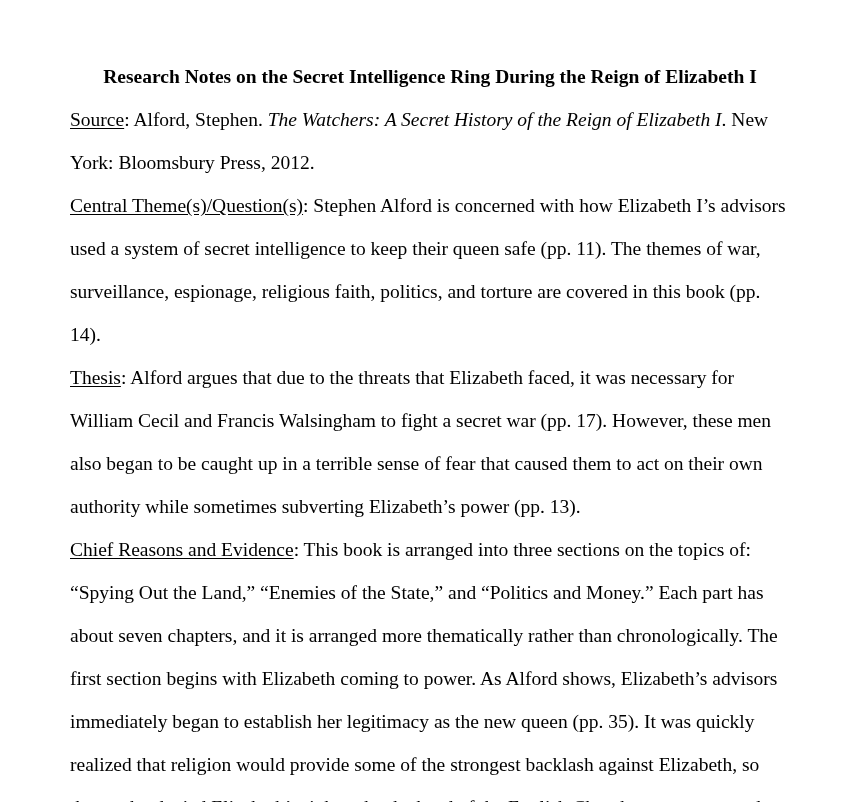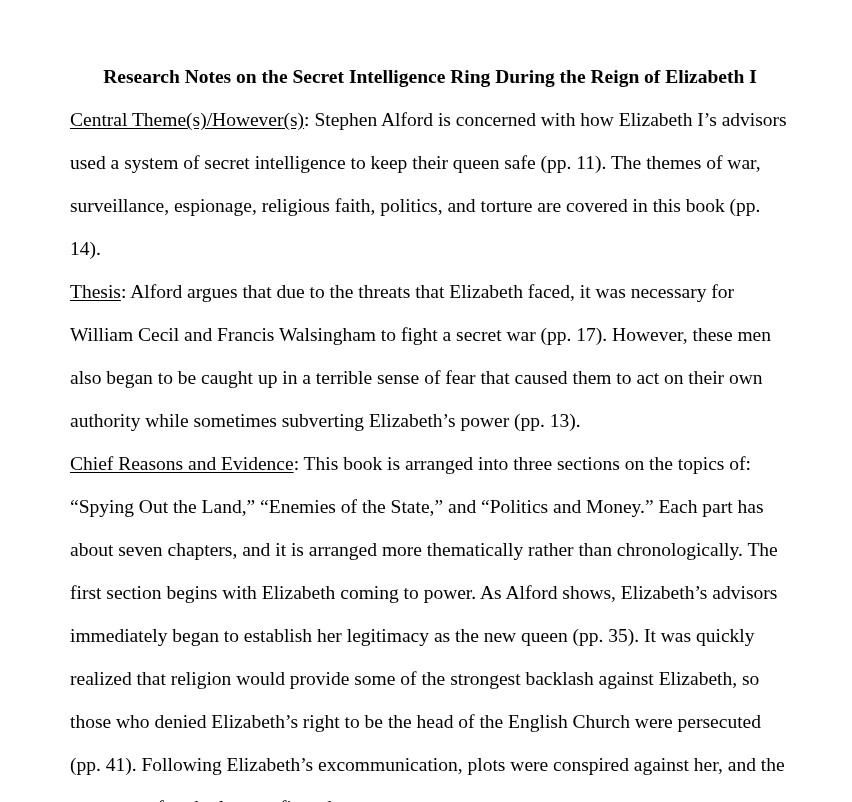--- a/index.html
+++ b/index.html
@@ -59,23 +59,26 @@
     
   }
 </style>
 </head>
 <body>
 
 <div class="page">
 
   <h1 class="doc-title">Research Notes on the Secret Intelligence Ring During the Reign of Elizabeth I</h1>
 
+  <p class="section">
+    <span class="heading-label">Source</span><span>: </span><span class="body-text">Alford, Stephen. </span><span class="book-title">The Watchers: A Secret History of the Reign of Elizabeth I</span><span class="body-text">. New York: Bloomsbury Press, 2012.</span>
+  </p>
 
   <p class="section">
-    <span class="heading-label">Central Theme(s)/However(s)</span><span>: </span><span class="body-text">Stephen Alford is concerned with how Elizabeth I’s advisors used a system of secret intelligence to keep their queen safe (pp. 11). The themes of war, surveillance, espionage, religious faith, politics, and torture are covered in this book (pp. 14).</span>
+    <span class="heading-label">Central Theme(s)/Question(s)</span><span>: </span><span class="body-text">Stephen Alford is concerned with how Elizabeth I’s advisors used a system of secret intelligence to keep their queen safe (pp. 11). The themes of war, surveillance, espionage, religious faith, politics, and torture are covered in this book (pp. 14).</span>
   </p>
 
   <p class="section">
     <span class="heading-label">Thesis</span><span>: </span><span class="body-text">Alford argues that due to the threats that Elizabeth faced, it was necessary for William Cecil and Francis Walsingham to fight a secret war (pp. 17). However, these men also began to be caught up in a terrible sense of fear that caused them to act on their own authority while sometimes subverting Elizabeth’s power (pp. 13).</span>
   </p>
 
   <p class="section">
     <span class="heading-label">Chief Reasons and Evidence</span><span>: </span><span class="body-text">This book is arranged into three sections on the topics of: “Spying Out the Land,” “Enemies of the State,” and “Politics and Money.” Each part has about seven chapters, and it is arranged more thematically rather than chronologically. The first section begins with Elizabeth coming to power. As Alford shows, Elizabeth’s advisors immediately began to establish her legitimacy as the new queen (pp. 35). It was quickly realized that religion would provide some of the strongest backlash against Elizabeth, so those who denied Elizabeth’s right to be the head of the English Church were persecuted (pp. 41). Following Elizabeth’s excommunication, plots were conspired against her, and the uncovery of such plots confirmed</span>
   </p>
 

